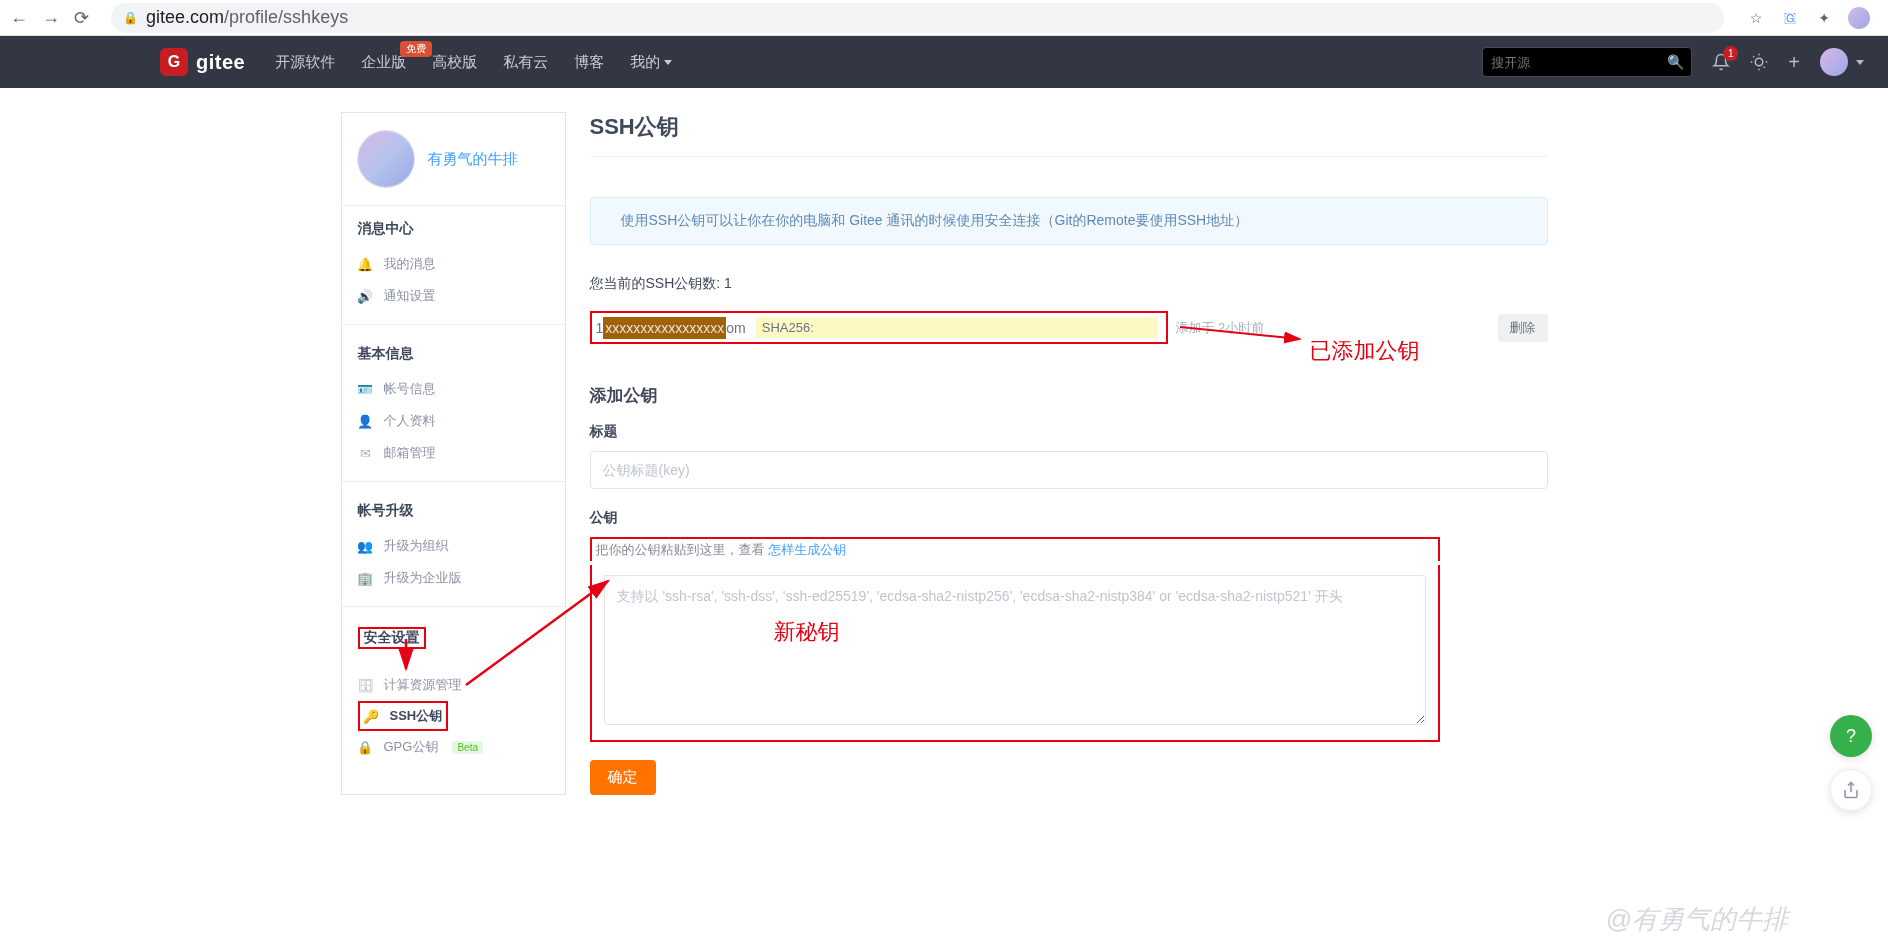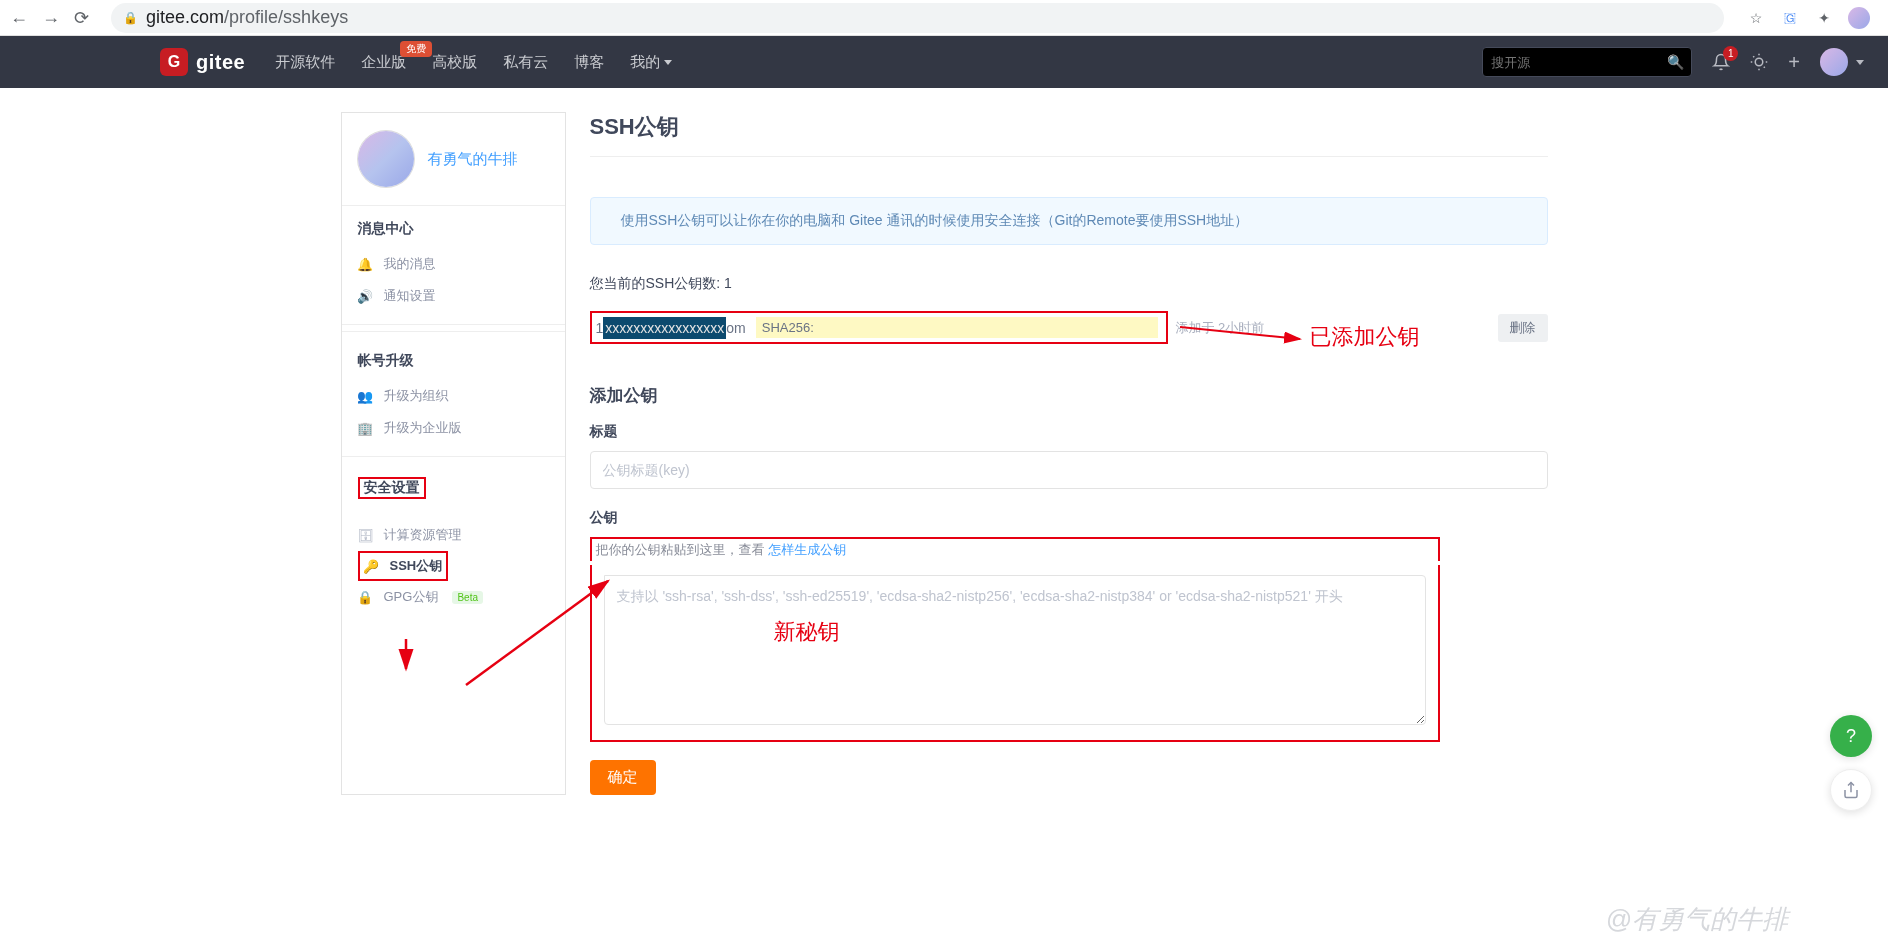--- a/index.html
+++ b/index.html
@@ -52,21 +52,21 @@
 
     
     .content { flex: 1; }
     .page-title { font-size: 22px; font-weight: 600; color: #40485b; padding-bottom: 14px; }
     .title-divider { height:1px; background:#eee; margin-bottom: 40px; }
     .info-banner { border: 1px solid #d9ecff; background: #f1f9ff; color: #5e89b5; padding: 14px 30px; border-radius: 4px; font-size: 14px; margin-bottom: 30px; }
     .count-line { color: #40485b; margin-bottom: 18px; font-size:14px; }
     .key-row { display: flex; align-items: center; gap: 14px; margin-bottom: 40px; position:relative; }
     .key-content { display:flex;align-items:center;gap:10px; border: 2px solid #e60012; padding: 4px 8px 4px 4px; flex: 0 0 auto; width: 578px; position:relative; }
     .key-email { color:#6a7385; font-size:14px; background:#fff; }
-    .key-email .masked { background:#0c4a6e; color:#e3e3e3; padding:3px 2px; }
+    .key-email .masked { background:#a16207; color:#e3e3e3; padding:3px 2px; }
     .key-sha { background:#fef9c3; padding:3px 6px; font-size:13px; color:#6a7385; flex:1; }
     .key-time { color:#aab0bf; font-size:13px; margin-left:-6px; }
     .delete-btn { margin-left:auto; background:#eef0f2;color:#6a7385;border:none;padding:5px 12px;border-radius:3px;cursor:pointer;font-size:13px; }
     .section-title { font-size: 17px; font-weight: 600; color: #40485b; margin-bottom: 16px; }
     .field-label { font-size: 14px; font-weight: 600; color: #40485b; margin-bottom: 10px; }
     .text-input { width: 100%; border: 1px solid #e3e3e3; border-radius: 4px; padding: 10px 12px; font-size: 14px; color:#40485b; outline:none; margin-bottom: 20px; }
     .text-input::placeholder { color: #bfc4cf; }
     .helper-line { color:#888c98; font-size:13px; margin-bottom:4px; border:2px solid #e60012; border-bottom:none; display:inline-block; padding: 2px 500px 2px 4px; width:850px; }
     .helper-line a { color:#409eff; text-decoration:none; }
     .textarea-wrap { border:2px solid #e60012; border-top:none; padding:12px; width:850px; position:relative; }
@@ -161,20 +161,35 @@
       <div class="side-item">
         <span class="si-icon">🔔</span>
         <span class="label">我的消息</span>
       </div>
       <div class="side-item">
         <span class="si-icon">🔊</span>
         <span class="label">通知设置</span>
       </div>
     </div>
     <div class="side-divider"></div>
+    <div class="side-section">
+      <div class="side-title">基本信息</div>
+      <div class="side-item">
+        <span class="si-icon">🪪</span>
+        <span class="label">帐号信息</span>
+      </div>
+      <div class="side-item">
+        <span class="si-icon">👤</span>
+        <span class="label">个人资料</span>
+      </div>
+      <div class="side-item">
+        <span class="si-icon">✉</span>
+        <span class="label">邮箱管理</span>
+      </div>
+    </div>
     <div class="side-divider"></div>
     <div class="side-section">
       <div class="side-title">帐号升级</div>
       <div class="side-item">
         <span class="si-icon">👥</span>
         <span class="label">升级为组织</span>
       </div>
       <div class="side-item">
         <span class="si-icon">🏢</span>
         <span class="label">升级为企业版</span>
@@ -220,21 +235,21 @@
 
       <svg class="arrow-svg" style="left:590px;top:6px;" width="130" height="30">
         <defs>
             <marker id="ah1" markerWidth="10" markerHeight="10" refX="8" refY="3" orient="auto">
               <path d="M0,0 L0,6 L9,3 z" fill="#e60012"></path>
             </marker>
           </defs>
         <line x1="0" y1="10" x2="120" y2="22" stroke="#e60012" stroke-width="2" marker-end="url(#ah1)"></line>
       </svg>
     </div>
-    <div class="anno-red" style="left:720px;top:210px;">已添加公钥</div>
+    <div class="anno-red" style="left:720px;top:224px;">已添加公钥</div>
 
     <h2 class="section-title">添加公钥</h2>
 
     <div class="field-label">标题</div>
     <input class="text-input" type="text" placeholder="公钥标题(key)" style="">
 
     <div class="field-label">公钥</div>
     <div style="position:relative;">
       <div class="helper-line">
         <span>把你的公钥粘贴到这里，查看 </span><a href="#">怎样生成公钥</a>

